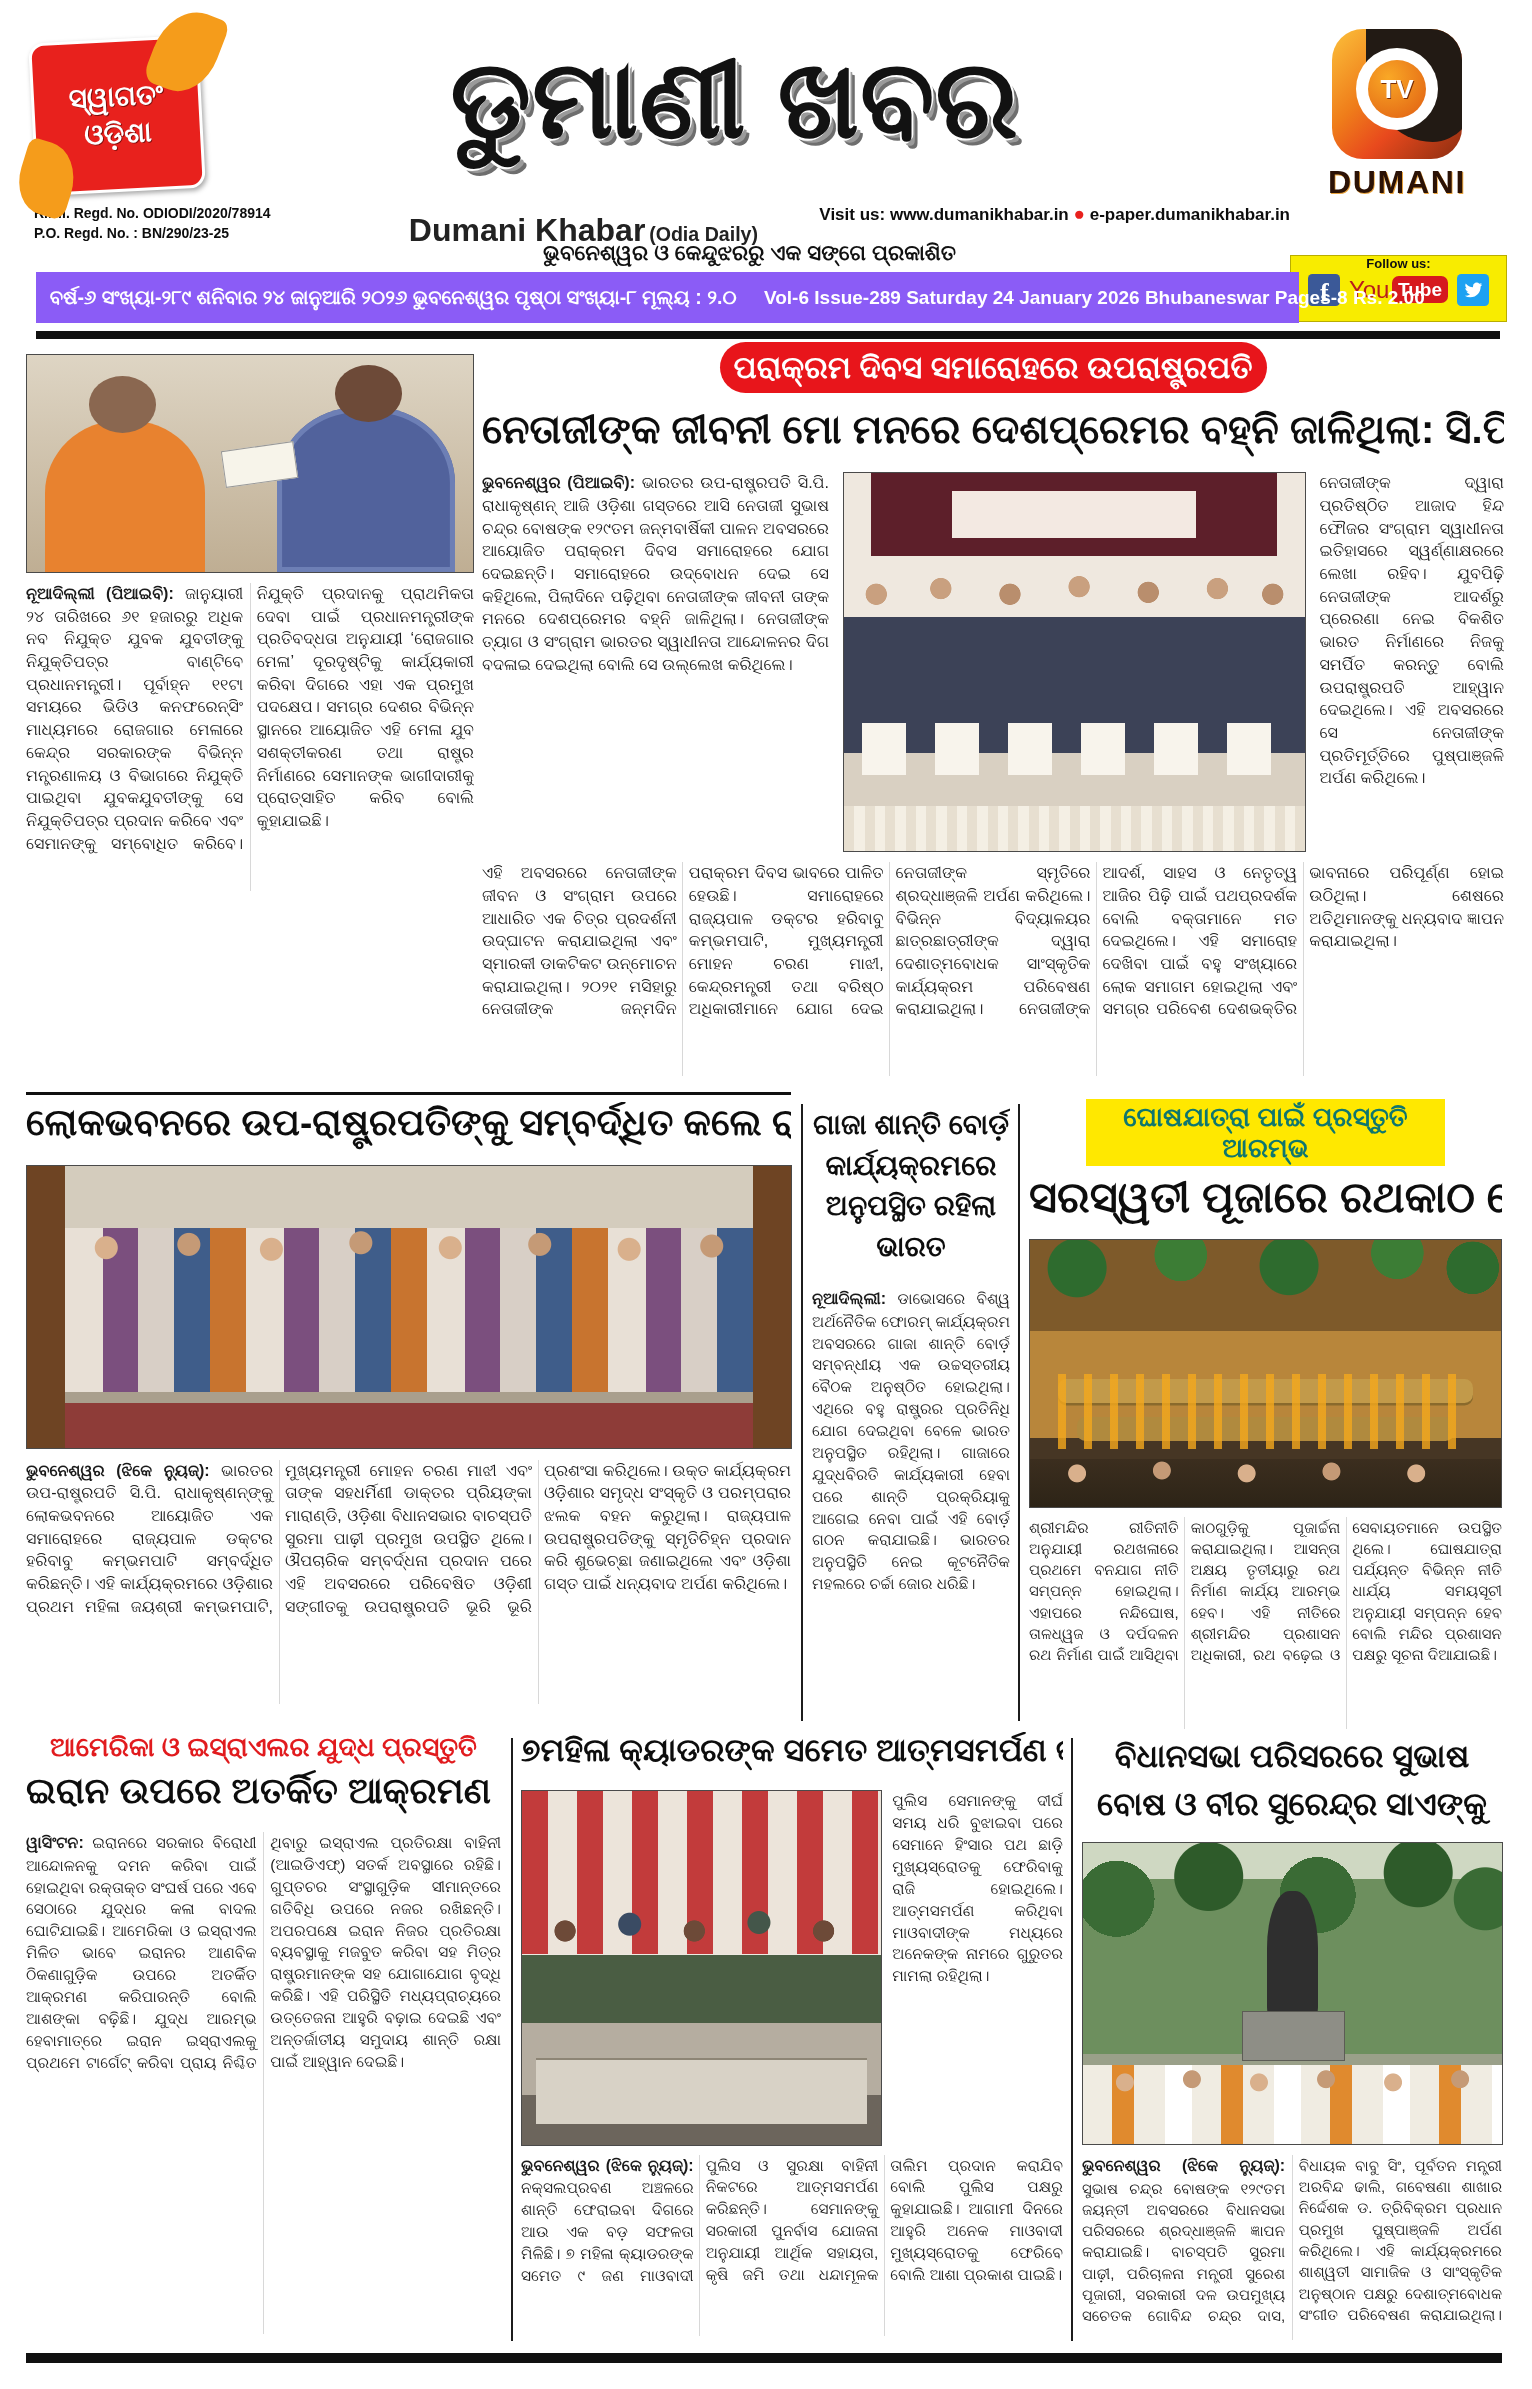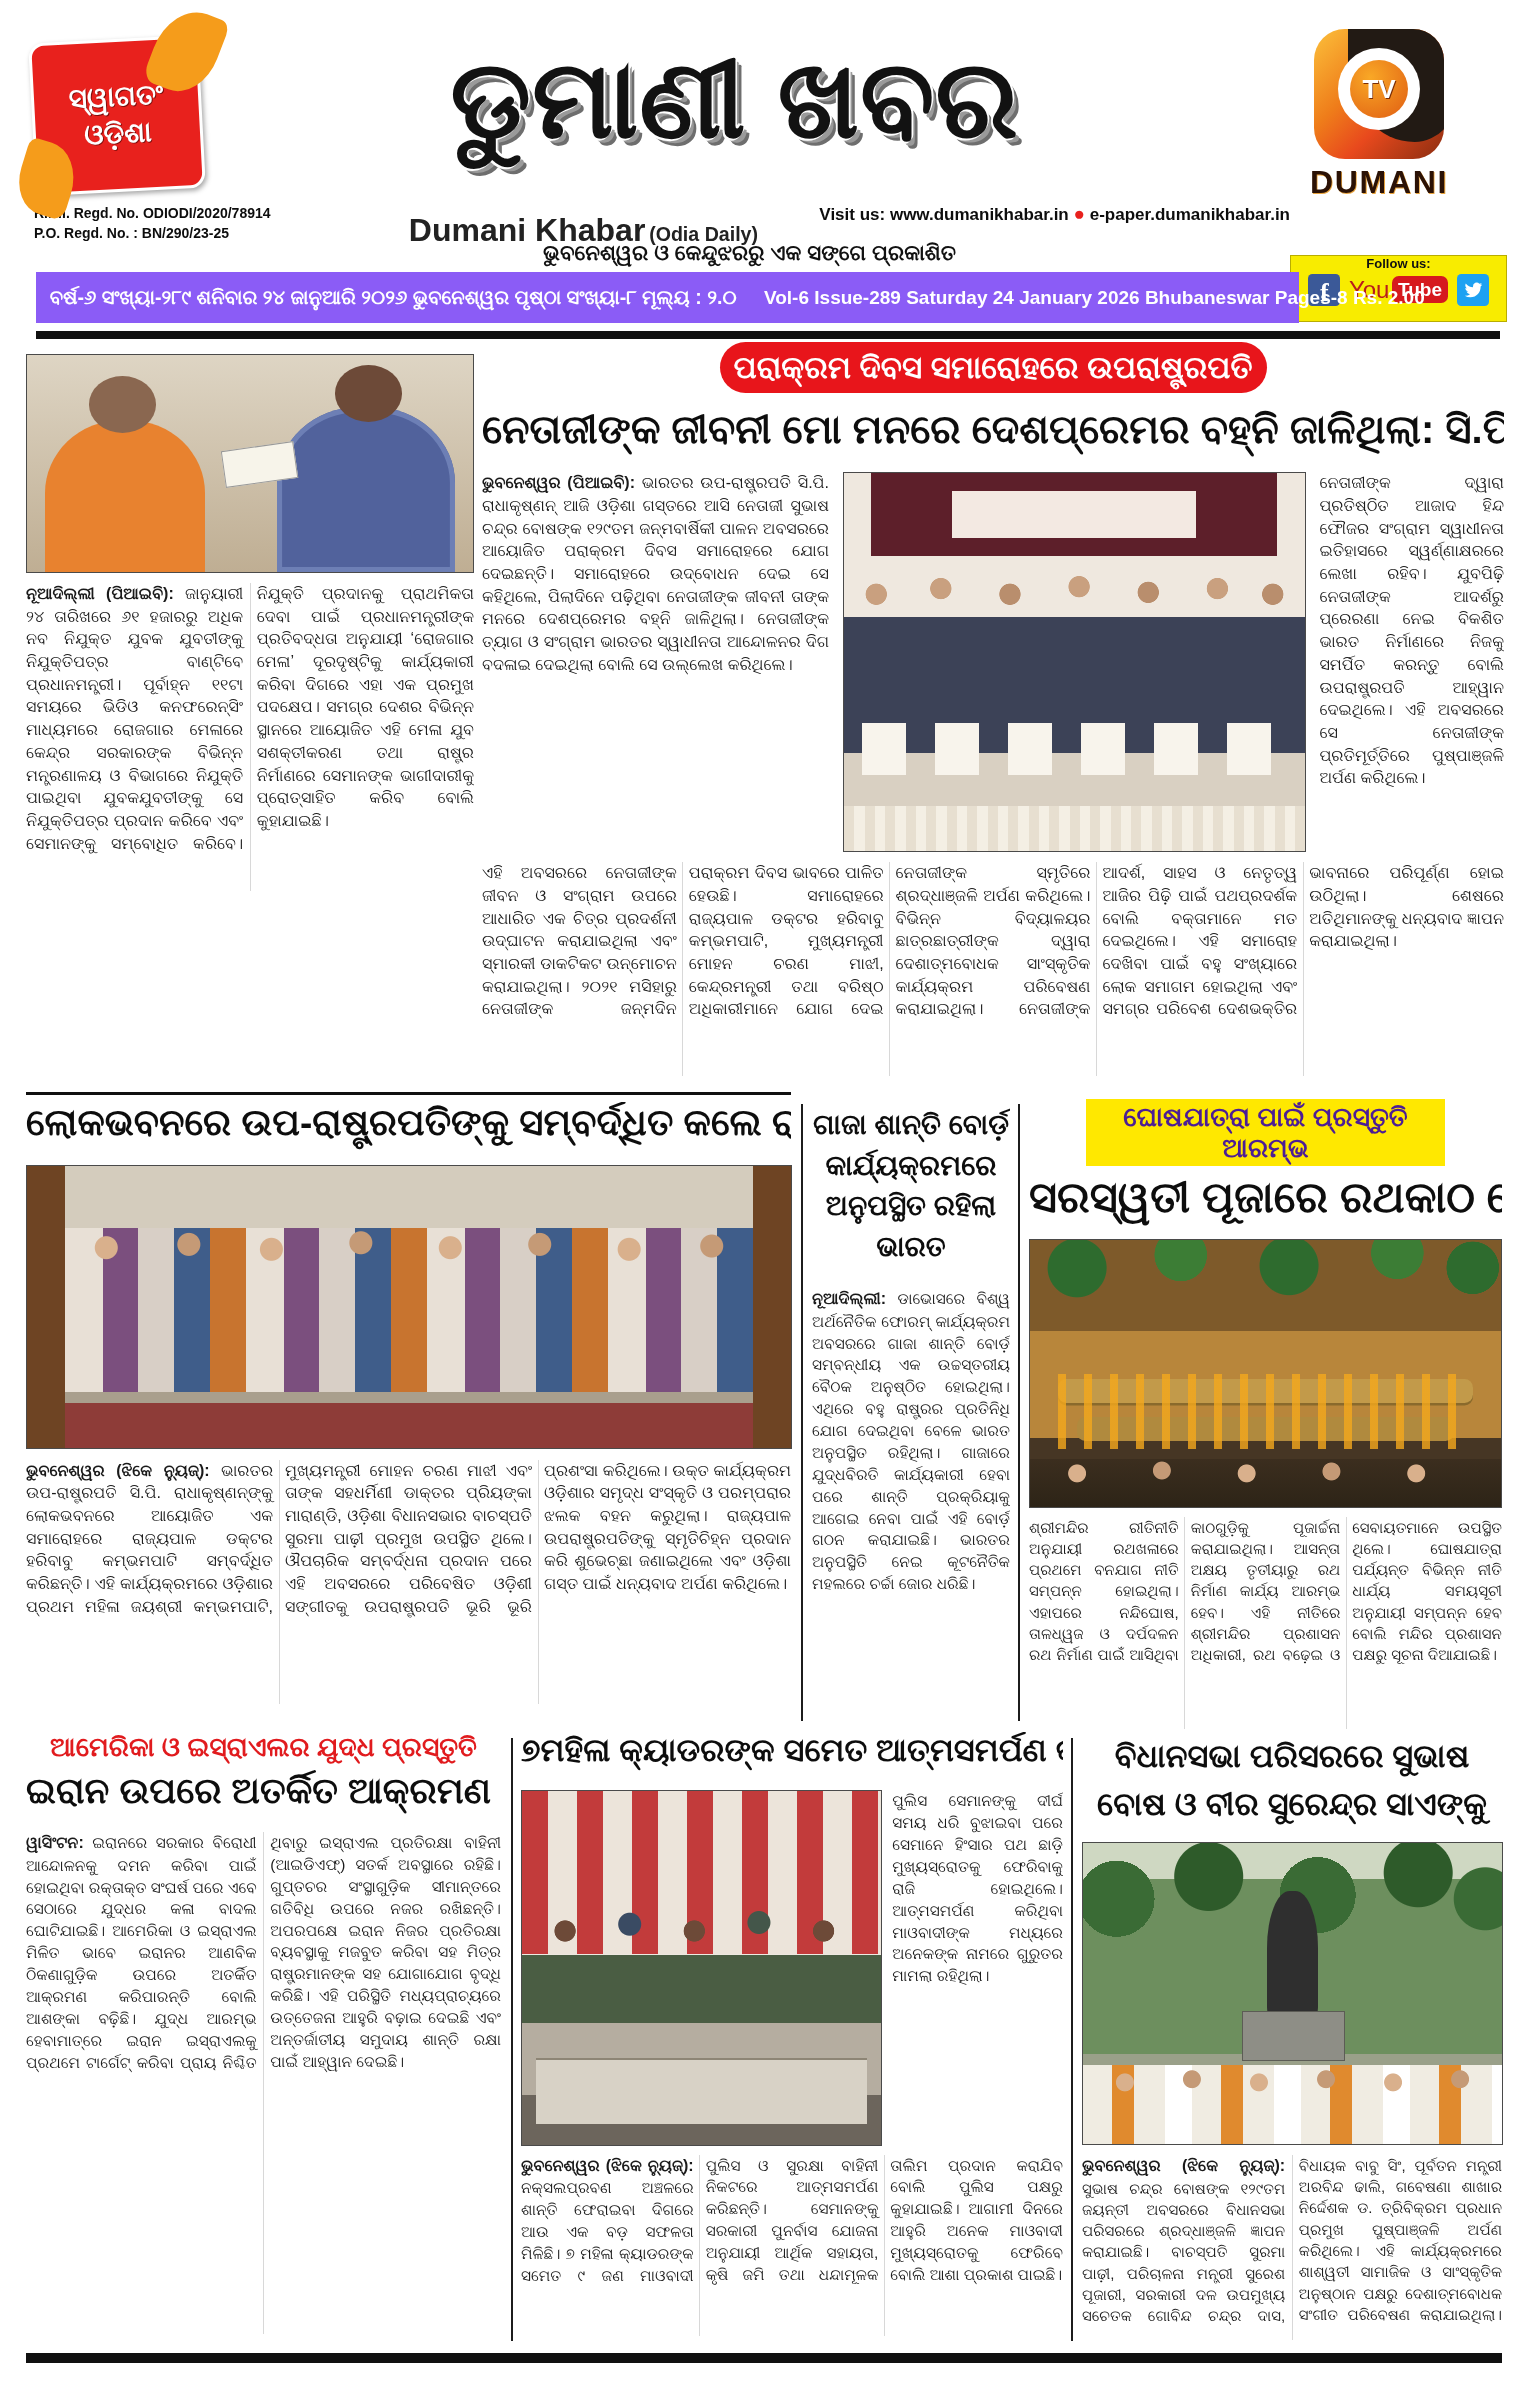--- a/index.html
+++ b/index.html
@@ -29,21 +29,21 @@
 
   .sub-row{position:absolute;left:34px;top:203px;width:1256px;display:flex;justify-content:space-between;align-items:flex-start;}
   .rni{font-size:14px;font-weight:bold;line-height:1.45;color:#0d0d0d;}
   .paper-name{white-space:nowrap;margin-left:77px;margin-top:9px;}
   .paper-name b{font-size:32px;font-weight:900;color:#222;}
   .paper-name i{font-style:normal;font-size:19.6px;font-weight:bold;color:#222;}
   .visit{font-size:17px;font-weight:bold;white-space:nowrap;color:#0d0d0d;}
   .visit .dot{color:#e8211d;font-size:19px;}
   .publish-line{position:absolute;left:367px;top:241px;width:589px;text-align:right;font-size:21.4px;color:#111;font-weight:bold;}
 
-  .tv-block{position:absolute;right:47px;top:29px;width:214px;text-align:center;}
+  .tv-block{position:absolute;right:29px;top:29px;width:214px;text-align:center;}
   .tvlogo{position:relative;width:130px;height:130px;margin:0 auto;border-radius:31px;
     background:linear-gradient(135deg,#f9b234 8%,#ef7d1a 38%,#e8491d 62%,#8a2d10 100%);overflow:hidden;}
   .tvlogo .dark{position:absolute;right:-15.4px;top:-15.4px;width:111px;height:128px;background:#221a14;
     border-radius:0 31px 40% 60%;}
   .tvlogo .ring{position:absolute;left:24px;top:19px;width:82px;height:82px;background:#fff;border-radius:50%;}
   .tvlogo .core{position:absolute;left:36px;top:31px;width:58px;height:58px;border-radius:50%;
     background:radial-gradient(circle at 35% 30%,#f9a826,#e05d12);display:flex;align-items:center;justify-content:center;
     color:#fff;font-weight:900;font-size:26px;text-shadow:0.9px 0.9px 0 #7a2d05;}
   .tv-name{margin-top:5.1px;font-size:32px;font-weight:900;color:#2b1206;letter-spacing:1.7px;
     text-shadow:0.9px 0.9px 0 #e8a33d;}
@@ -193,21 +193,21 @@
   .story-governor .photo{margin-top:10.3px;width:764px;height:282px;}
   .story-governor .body-text{margin-top:10.3px;height:244px;}
 
   .vd-a{left:801px;top:1104px;height:617px;}
   .story-gaza{position:absolute;left:812px;top:1105px;width:198px;height:615px;}
   .story-gaza .headline{font-size:28px;line-height:1.45;height:171px;overflow:hidden;}
   .story-gaza .body-text{margin-top:12px;height:420px;font-size:15.4px;}
 
   .vd-b{left:1018px;top:1104px;height:617px;}
   .story-saraswati{position:absolute;left:1029px;top:1099px;width:473px;height:624px;}
-  .kicker-yellow{display:block;margin:0 auto;width:359px;background:#ffe800;color:#4c1d95;
+  .kicker-yellow{display:block;margin:0 auto;width:359px;background:#ffe800;color:#0f766e;
     font-size:26.5px;font-weight:800;text-align:center;padding:2.6px 0;}
   .story-saraswati .headline{font-size:43px;margin-top:6.8px;height:56px;overflow:hidden;white-space:nowrap;}
   .sara-mid{display:flex;gap:10.3px;margin-top:10.3px;height:267px;}
   .sara-lead{width:191px;font-size:15.4px;}
   .photo-rathakhala{flex:1;height:267px;}
   .story-saraswati .bottom{margin-top:10.3px;height:212px;font-size:15px;}
 
   .story-iran{position:absolute;left:26px;top:1732px;width:475px;height:612px;}
   .story-iran .kicker-red{font-size:26.5px;height:38px;}
   .story-iran .headline{font-size:36px;height:50px;overflow:hidden;white-space:nowrap;}

